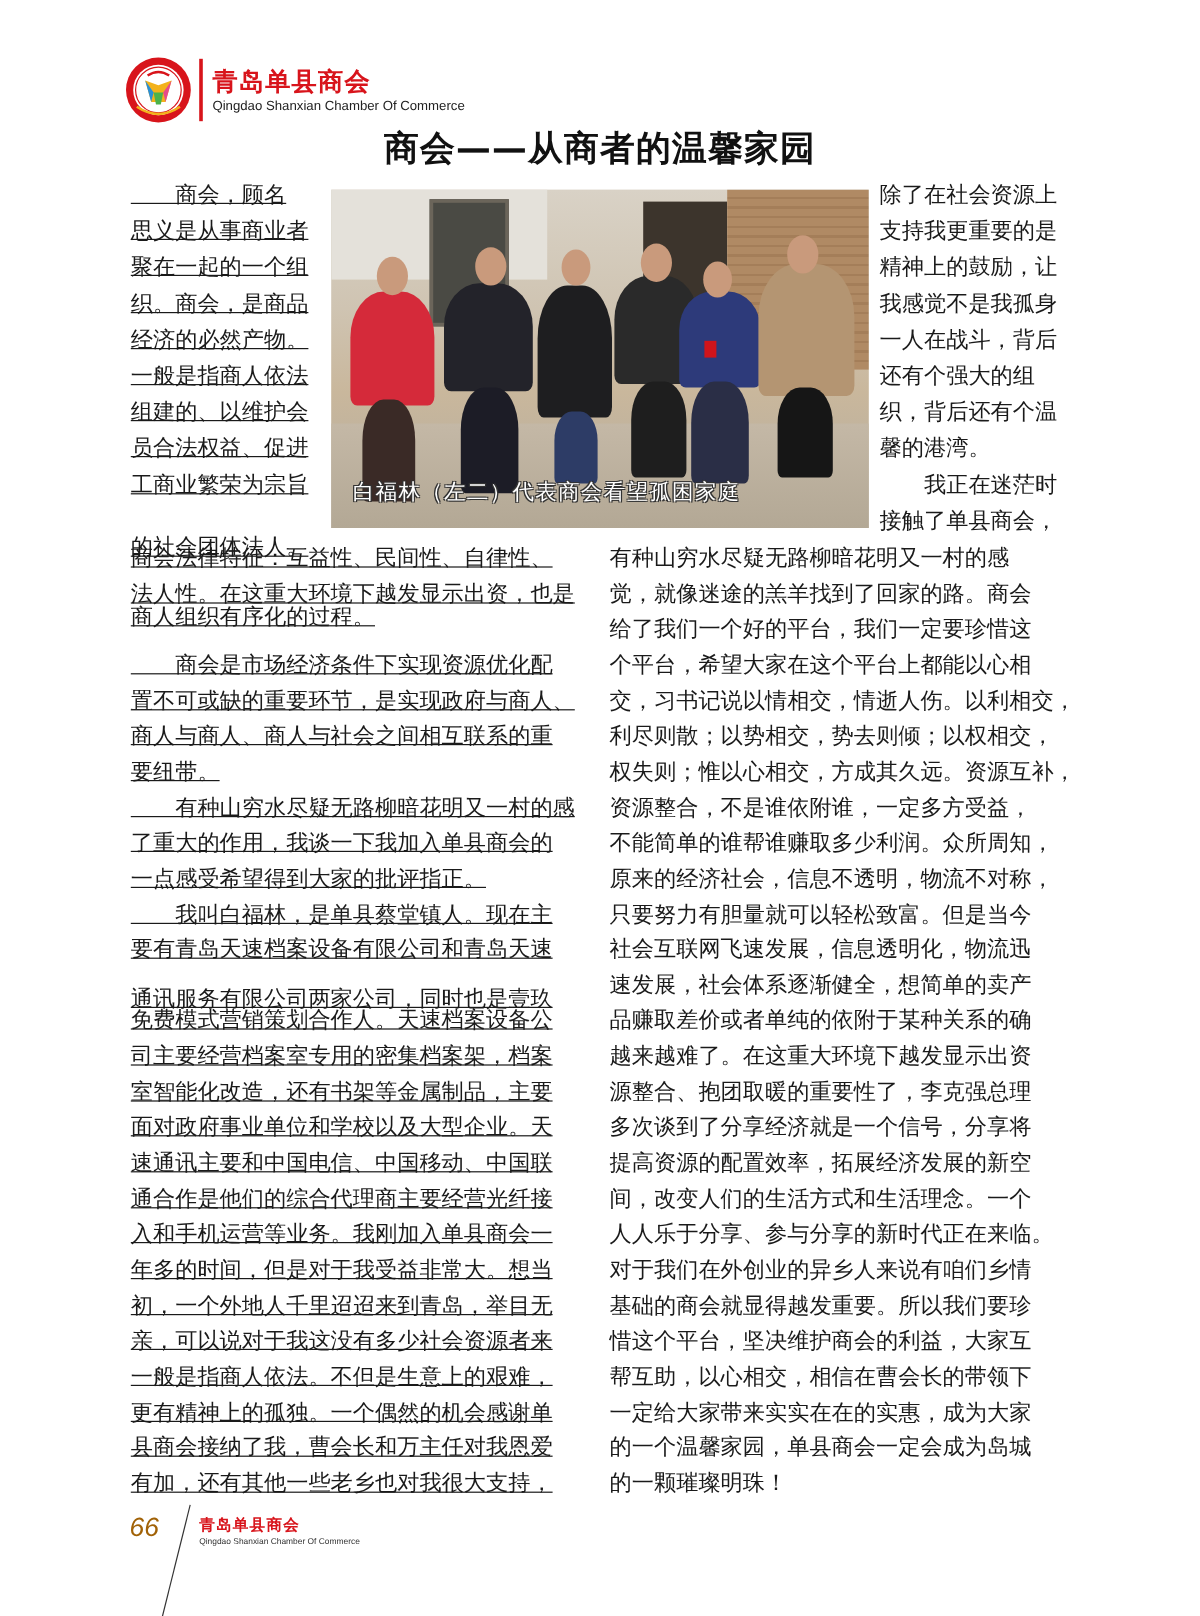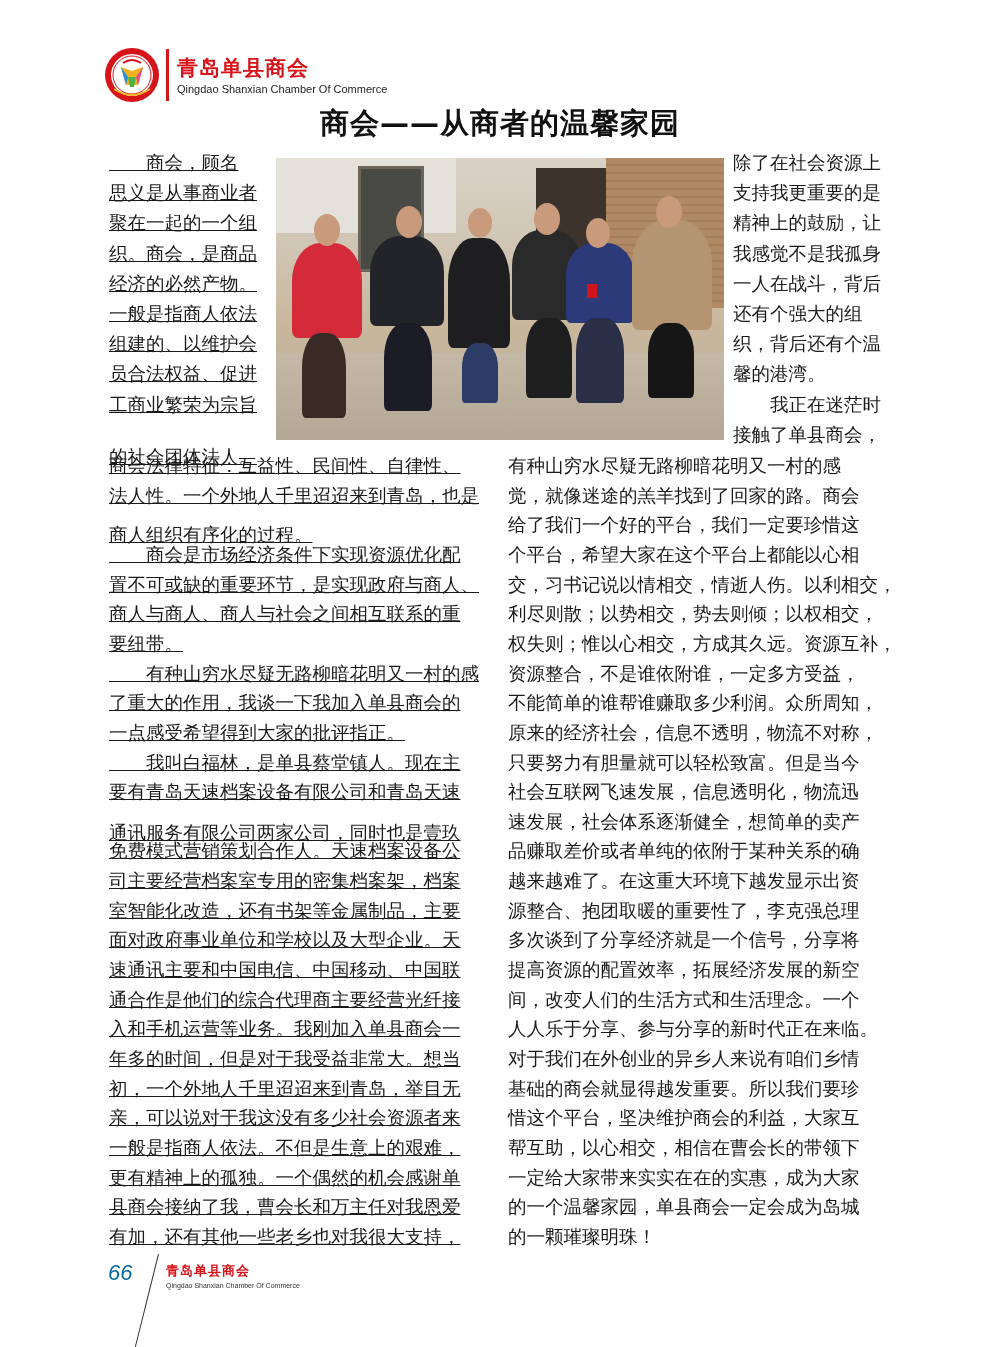--- a/index.html
+++ b/index.html
@@ -21,21 +21,21 @@
   .photo .wall-l { position:absolute; left:0; top:0; width:180px; height:75px; background:#e4e1da; }
   .photo .window { position:absolute; left:82px; top:8px; width:60px; height:100px; background:#4a4a44; border:3px solid #6b655a; }
   .photo .door { position:absolute; left:260px; top:10px; width:70px; height:140px; background:#3c342c; }
   .photo .brick { position:absolute; left:330px; top:0; width:118px; height:150px; background:repeating-linear-gradient(0deg,#b08a64 0 6px,#a47e59 6px 8px); }
   .photo .ground { position:absolute; left:0; top:195px; width:448px; height:87px; background:linear-gradient(180deg,#c4b8a6,#b3a895); }
   .person { position:absolute; border-radius: 40% 40% 8% 8%; }
   .head { position:absolute; border-radius:50%; background:#c99a7c; }
   .caption { position:absolute; left:18px; bottom:18px; font-family:"DejaVu Sans", sans-serif; font-size:18px; color:#ffffff;
              text-shadow: -1px -1px 0 #333, 1px -1px 0 #333, -1px 1px 0 #333, 1px 1px 0 #333; letter-spacing: 1px; white-space: nowrap; }
   .footer { position: absolute; left: 100px; top: 1250px; width: 220px; height: 97px; }
-  .page-num { position:absolute; left: 8px; top: 10px; font-family:"Liberation Sans", sans-serif; font-style: italic; font-size: 22px; color:#0369a1; }
+  .page-num { position:absolute; left: 8px; top: 10px; font-family:"Liberation Sans", sans-serif; font-style: italic; font-size: 22px; color:#a16207; }
   .slash { position:absolute; left: 24px; top: 4px; width: 1px; height: 100px; background:#333; transform: rotate(14deg); transform-origin: top left; left: 58px; }
   .foot-cn { position:absolute; left: 66px; top: 12px; font-family:"DejaVu Sans", sans-serif; font-weight:bold; color:#d8141b; font-size: 13px; letter-spacing: 1px; }
   .foot-en { position:absolute; left: 66px; top: 32px; font-family:"Liberation Sans", sans-serif; font-size: 7px; color:#333; white-space: nowrap; }
 </style>
 </head>
 <body>
 
 <div class="header">
   <svg class="logo" viewBox="0 0 56 56">
     <circle cx="28" cy="28" r="27" fill="#d8141b"></circle>
@@ -75,20 +75,21 @@
   <div class="person" style="left:236px;top:72px;width:70px;height:90px;background:#2a2a2a;"></div>
   <div class="person" style="left:250px;top:160px;width:46px;height:80px;background:#1e1e1e;"></div>
   <div class="head" style="left:258px;top:45px;width:26px;height:32px;"></div>
   <div class="person" style="left:290px;top:85px;width:68px;height:80px;background:#2d3a7a;"></div>
   <div class="person" style="left:300px;top:160px;width:48px;height:85px;background:#2a2e46;"></div>
   <div class="head" style="left:310px;top:60px;width:24px;height:30px;"></div>
   <div style="position:absolute;left:311px;top:126px;width:10px;height:14px;background:#d0141b;"></div>
   <div class="person" style="left:356px;top:62px;width:80px;height:110px;background:#b49572;"></div>
   <div class="person" style="left:372px;top:165px;width:46px;height:75px;background:#161616;"></div>
   <div class="head" style="left:380px;top:38px;width:26px;height:32px;"></div>
+  <div class="caption">白福林（左二）代表商会看望孤困家庭</div>
 </div>
 
 <div id="left-top">
     <div class="line col-l" style="top: 153px;">　　商会，顾名</div>
     <div class="line col-l" style="top: 183.2px;">思义是从事商业者</div>
     <div class="line col-l" style="top: 213.4px;">聚在一起的一个组</div>
     <div class="line col-l" style="top: 243.6px;">织。商会，是商品</div>
     <div class="line col-l" style="top: 273.8px;">经济的必然产物。</div>
     <div class="line col-l" style="top: 304px;">一般是指商人依法</div>
     <div class="line col-l" style="top: 334.2px;">组建的、以维护会</div>
@@ -103,22 +104,22 @@
     <div class="line col-tr" style="top: 243.6px;">我感觉不是我孤身</div>
     <div class="line col-tr" style="top: 273.8px;">一人在战斗，背后</div>
     <div class="line col-tr" style="top: 304px;">还有个强大的组</div>
     <div class="line col-tr" style="top: 334.2px;">织，背后还有个温</div>
     <div class="line col-tr" style="top: 364.4px;">馨的港湾。</div>
     <div class="line col-tr" style="top: 394.6px;">　　我正在迷茫时</div>
     <div class="line col-tr" style="top: 424.8px;">接触了单县商会，</div>
   </div>
 <div id="left-col">
     <div class="line col-l" style="top: 456px;">商会法律特征：互益性、民间性、自律性、</div>
-    <div class="line col-l" style="top: 485.65px;">法人性。一个外地人千里迢迢来到青岛，也是</div>
-    <div class="line col-l" style="top: 525px;">商人组织有序化的过程。</div>
+    <div class="line col-l" style="top: 485.65px;">法人性。在这重大环境下越发显示出资，也是</div>
+    <div class="line col-l" style="top: 505px;">商人组织有序化的过程。</div>
     <div class="line col-l" style="top: 544.95px;">　　商会是市场经济条件下实现资源优化配</div>
     <div class="line col-l" style="top: 574.6px;">置不可或缺的重要环节，是实现政府与商人、</div>
     <div class="line col-l" style="top: 604.25px;">商人与商人、商人与社会之间相互联系的重</div>
     <div class="line col-l" style="top: 633.9px;">要纽带。</div>
     <div class="line col-l" style="top: 663.55px;">　　有种山穷水尽疑无路柳暗花明又一村的感</div>
     <div class="line col-l" style="top: 693.2px;">了重大的作用，我谈一下我加入单县商会的</div>
     <div class="line col-l" style="top: 722.85px;">一点感受希望得到大家的批评指正。</div>
     <div class="line col-l" style="top: 752.5px;">　　我叫白福林，是单县蔡堂镇人。现在主</div>
     <div class="line col-l" style="top: 782.15px;">要有青岛天速档案设备有限公司和青岛天速</div>
     <div class="line col-l" style="top: 811.8px; margin-top: 11px;">通讯服务有限公司两家公司，同时也是壹玖</div>

